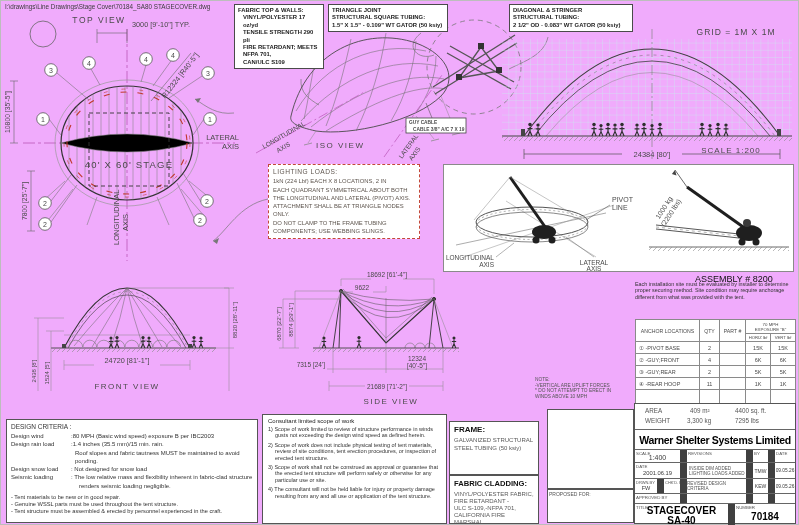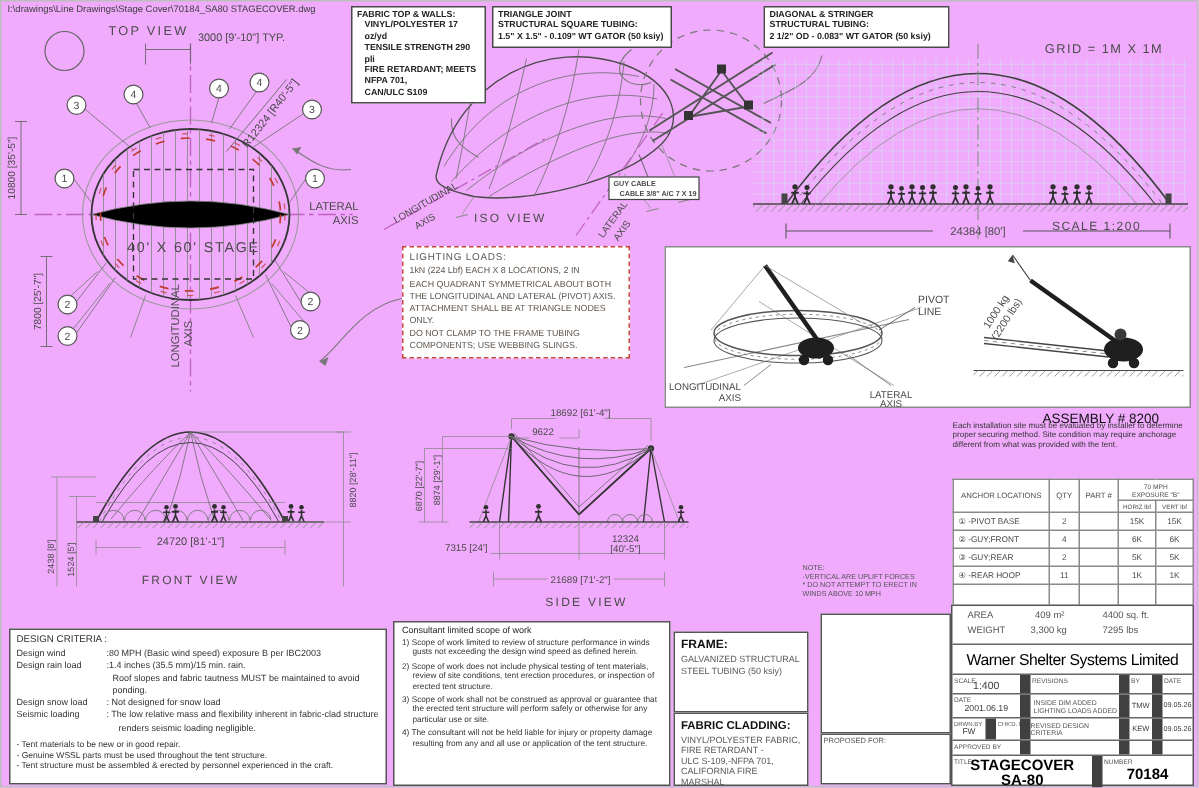--- a/index.html
+++ b/index.html
@@ -490,21 +490,21 @@
   <div class="abs" style="left:0;top:0;width:160px;height:25px;font-size:6.3px;color:#555">
     <div class="abs" style="left:10px;top:3px">AREA</div>
     <div class="abs" style="left:55px;top:3px">409 m²</div>
     <div class="abs" style="left:100px;top:3px">4400  sq. ft.</div>
     <div class="abs" style="left:10px;top:13px">WEIGHT</div>
     <div class="abs" style="left:52px;top:13px">3,300 kg</div>
     <div class="abs" style="left:100px;top:13px">7295  lbs</div>
   </div>
 
   <div class="tb-row" style="top:25px;height:20px">
-    <div class="cent" style="font-weight:normal;font-size:10.5px;letter-spacing:-0.3px;color:#000">Warner Shelter Systems Limited</div>
+    <div class="cent" style="font-weight:bold;font-size:10.5px;letter-spacing:-0.3px;color:#000">Warner Shelter Systems Limited</div>
   </div>
 
   <div class="tb-row" style="top:45px;height:13px">
     <div class="abs" style="left:0;top:0;width:45px;height:100%">
       <span class="tb-lbl">SCALE</span>
       <div class="cent" style="font-size:7px;padding-top:3px">1:400</div>
     </div>
     <div class="tb-cell" style="left:45px;top:0;width:66px;height:100%">
           <span class="tb-lbl">REVISIONS</span>
         </div>
@@ -557,21 +557,21 @@
     <div class="tb-cell" style="left:45px;top:0;width:66px;height:100%"></div>
     <div class="tb-cell" style="left:111px;top:0;width:22px;height:100%"></div>
     <div class="tb-cell" style="left:133px;top:0;width:27px;height:100%"></div>
   </div>
 
   <div class="tb-row" style="top:99px;height:22px">
     <div class="abs" style="left:0;top:0;width:93px;height:100%">
       <span class="tb-lbl">TITLE</span>
       <div style="text-align:center;font-weight:bold;font-size:10px;color:#000;padding-top:2px;line-height:10px">
         <div>STAGECOVER</div>
-        <div>SA-80</div>
+        <div>SA-40</div>
       </div>
     </div>
     <div class="tb-cell" style="left:93px;top:0;width:67px;height:100%">
       <span class="tb-lbl">NUMBER</span>
       <div class="cent" style="font-weight:bold;font-size:10px;color:#000;padding-top:4px">70184</div>
     </div>
   </div>
 </div>
 
 <div class="abs panel" style="left:5px;top:418px;width:252px;height:104px;padding:3px 4px">

